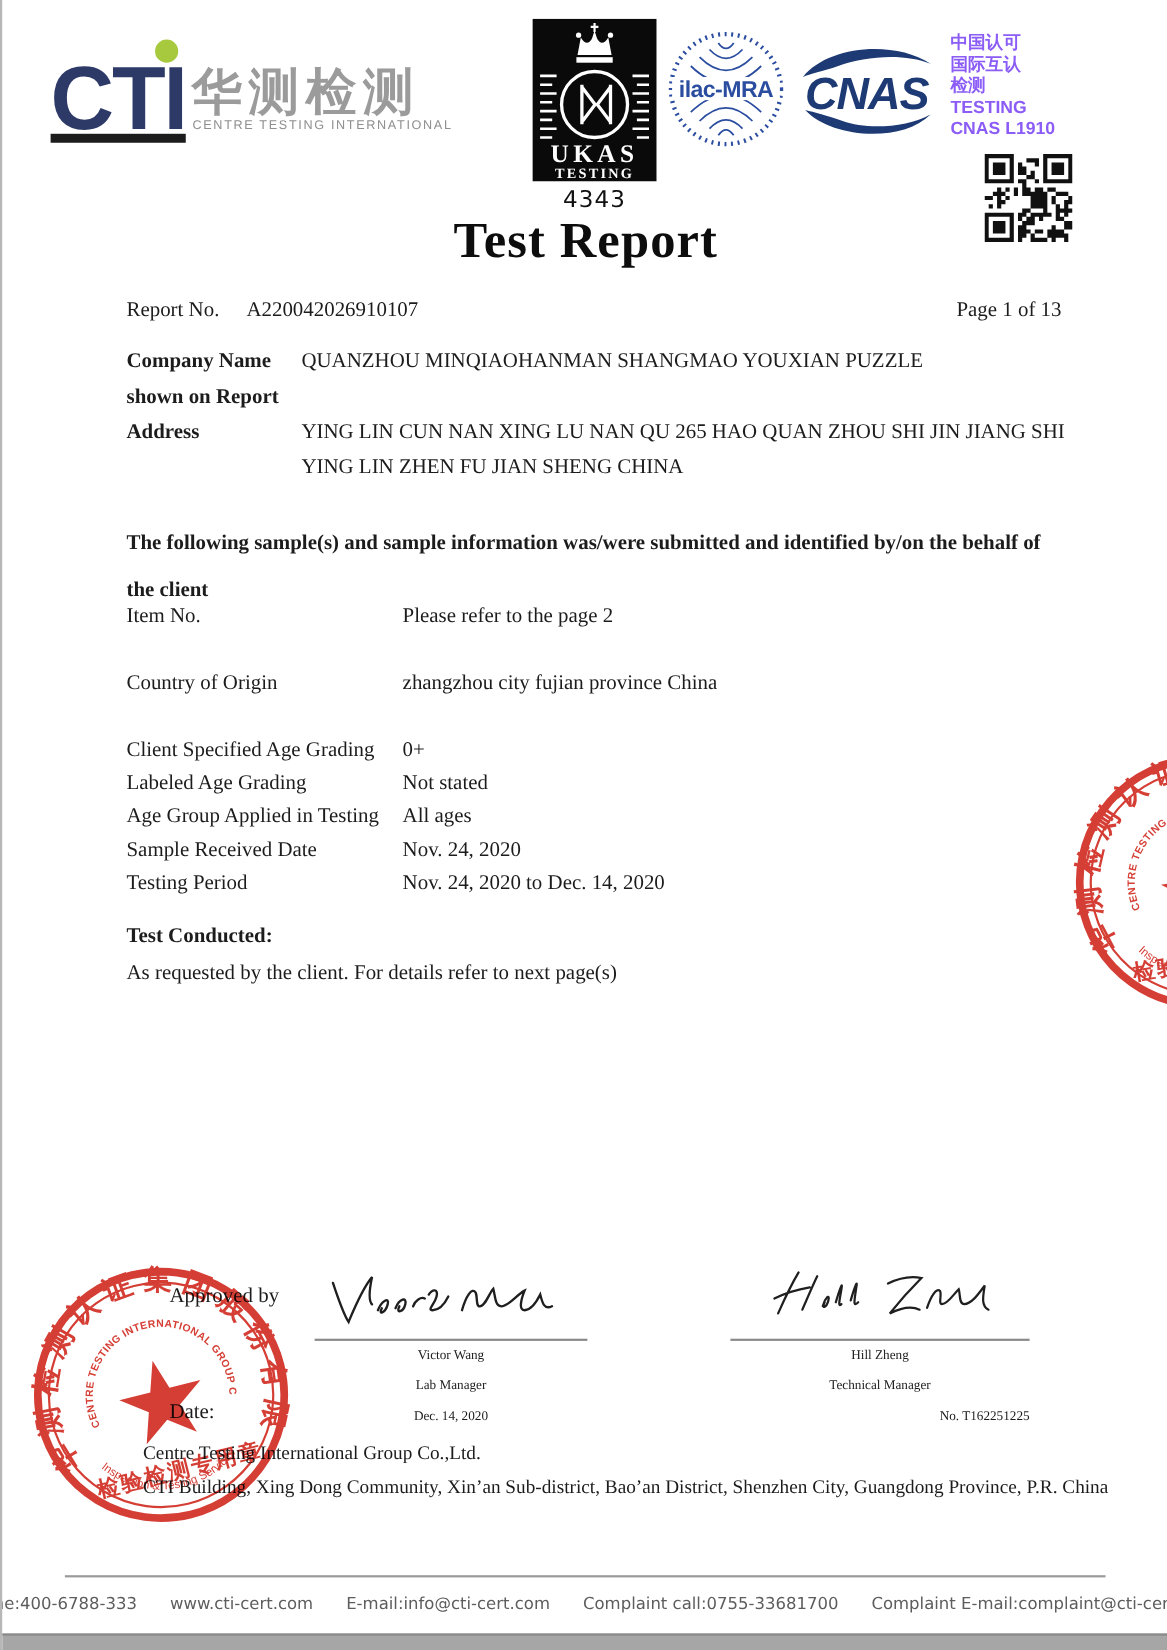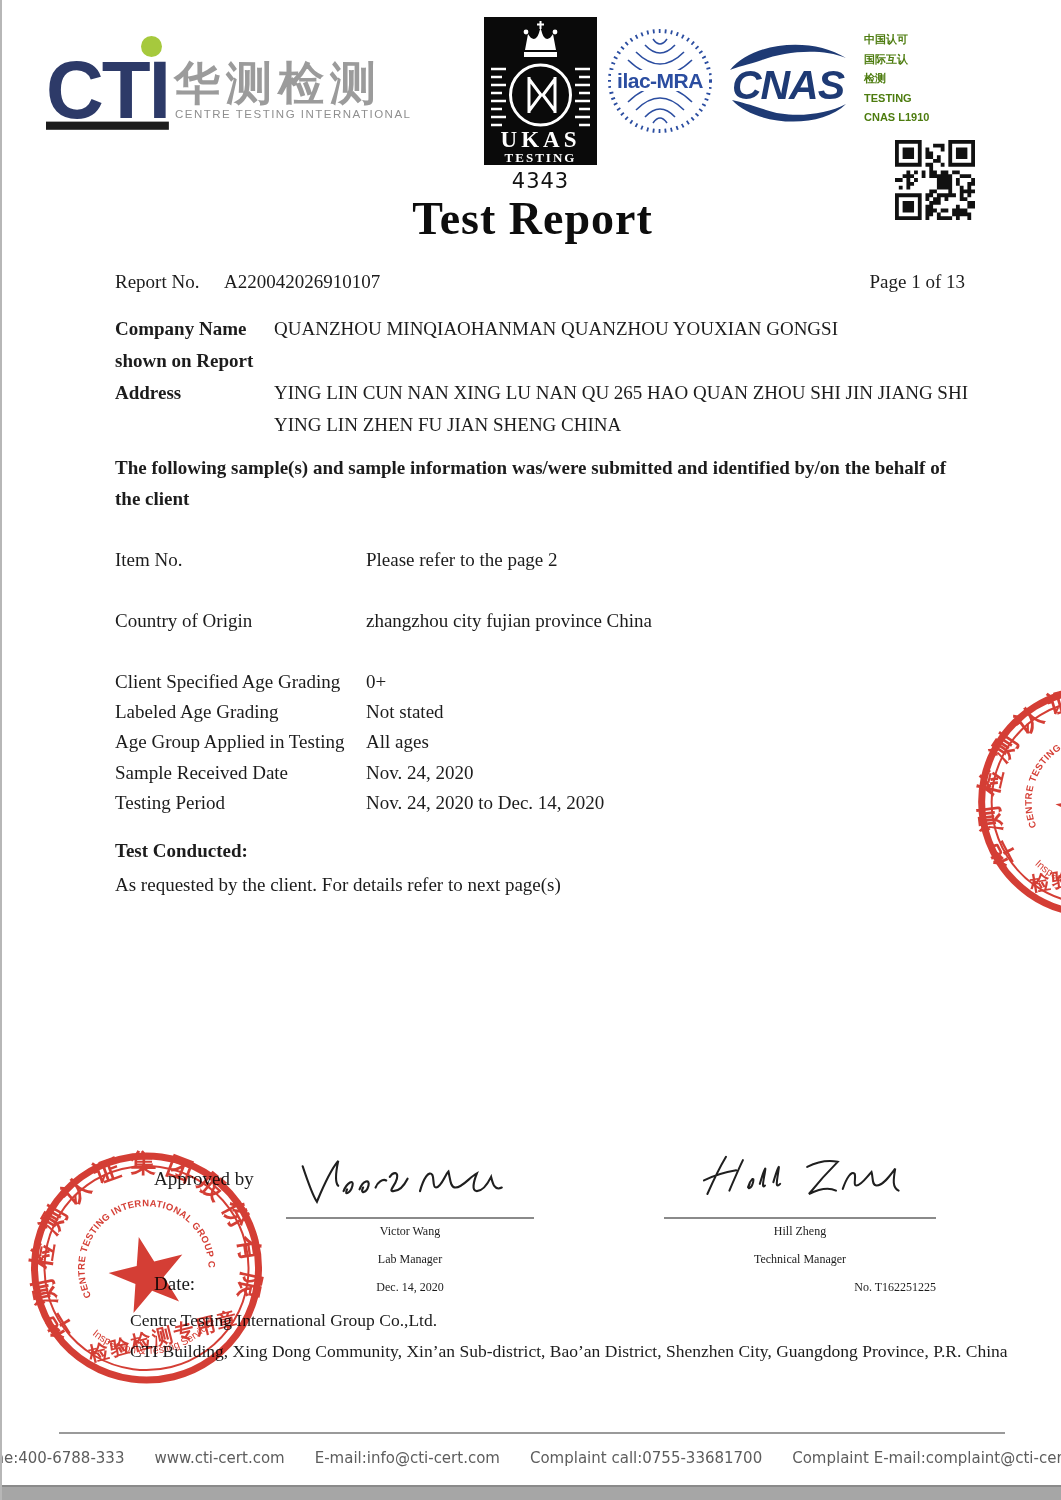--- a/index.html
+++ b/index.html
@@ -8,22 +8,22 @@
         border-left:2px solid #b7b7b7;box-sizing:border-box;}
   .abs{position:absolute;}
   
   .cti-word{font-family:"Liberation Sans","DejaVu Sans",sans-serif;font-weight:800;
             font-size:80px;line-height:1;color:#2d3a68;letter-spacing:-2px;transform:scaleY(1.02);}
   .cti-dot{width:21px;height:21px;border-radius:50%;background:#a6c93d;}
   .brand-cn{font-size:46px;line-height:1;color:#9b9b9b;letter-spacing:6px;
             font-family:"Liberation Sans","DejaVu Sans",sans-serif;font-weight:600;}
   .brand-sub{font-family:"Liberation Sans","DejaVu Sans",sans-serif;font-size:11.5px;
              color:#8f8f8f;letter-spacing:1.5px;}
-  .cn-accred{font-family:"Liberation Sans","DejaVu Sans",sans-serif;font-size:11px;
-             line-height:19.5px;color:#4d7c0f;font-weight:600;}
+  .cn-accred{font-family:"Liberation Sans","DejaVu Sans",sans-serif;font-size:16px;
+             line-height:19.5px;color:#8b5cf6;font-weight:600;}
   .ukas-num{font-family:"DejaVu Sans","Liberation Sans",sans-serif;font-size:21px;color:#111;
             text-align:center;letter-spacing:1px;}
   
   .title{font-size:46px;font-weight:bold;letter-spacing:1px;text-align:center;color:#0d0d0d;}
   .t19{font-size:19px;}
   .bold{font-weight:bold;}
   .lblcol{position:absolute;left:0;}
   .valcol{position:absolute;left:251px;white-space:nowrap;}
   .inforow{position:absolute;left:113px;font-size:19px;width:900px;height:24px;}
   .sig-name{font-size:12px;text-align:center;}
@@ -103,27 +103,27 @@
     <path id="qr-modules" fill="#111" fill-rule="evenodd" d="M10,1h1v1h-1zM11,1h1v1h-1zM12,1h1v1h-1zM8,2h1v1h-1zM12,2h1v1h-1zM8,3h1v1h-1zM9,3h1v1h-1zM8,4h1v1h-1zM9,4h1v1h-1zM11,4h1v1h-1zM10,5h1v1h-1zM11,5h1v1h-1zM8,6h1v1h-1zM9,6h1v1h-1zM12,6h1v1h-1zM9,7h1v1h-1zM3,8h1v1h-1zM5,8h1v1h-1zM7,8h1v1h-1zM9,8h1v1h-1zM10,8h1v1h-1zM12,8h1v1h-1zM13,8h1v1h-1zM15,8h1v1h-1zM16,8h1v1h-1zM2,9h1v1h-1zM3,9h1v1h-1zM4,9h1v1h-1zM7,9h1v1h-1zM9,9h1v1h-1zM10,9h1v1h-1zM11,9h1v1h-1zM12,9h1v1h-1zM13,9h1v1h-1zM14,9h1v1h-1zM17,9h1v1h-1zM18,9h1v1h-1zM19,9h1v1h-1zM0,10h1v1h-1zM1,10h1v1h-1zM3,10h1v1h-1zM5,10h1v1h-1zM11,10h1v1h-1zM12,10h1v1h-1zM13,10h1v1h-1zM14,10h1v1h-1zM16,10h1v1h-1zM20,10h1v1h-1zM3,11h1v1h-1zM4,11h1v1h-1zM11,11h1v1h-1zM12,11h1v1h-1zM13,11h1v1h-1zM14,11h1v1h-1zM16,11h1v1h-1zM19,11h1v1h-1zM20,11h1v1h-1zM1,12h1v1h-1zM3,12h1v1h-1zM11,12h1v1h-1zM12,12h1v1h-1zM13,12h1v1h-1zM14,12h1v1h-1zM17,12h1v1h-1zM19,12h1v1h-1zM9,13h1v1h-1zM10,13h1v1h-1zM14,13h1v1h-1zM17,13h1v1h-1zM18,13h1v1h-1zM19,13h1v1h-1zM20,13h1v1h-1zM8,14h1v1h-1zM9,14h1v1h-1zM11,14h1v1h-1zM12,14h1v1h-1zM13,14h1v1h-1zM14,14h1v1h-1zM15,14h1v1h-1zM17,14h1v1h-1zM19,14h1v1h-1zM8,15h1v1h-1zM10,15h1v1h-1zM11,15h1v1h-1zM13,15h1v1h-1zM17,15h1v1h-1zM18,15h1v1h-1zM9,16h1v1h-1zM10,16h1v1h-1zM11,16h1v1h-1zM19,16h1v1h-1zM20,16h1v1h-1zM8,17h1v1h-1zM9,17h1v1h-1zM16,17h1v1h-1zM19,17h1v1h-1zM20,17h1v1h-1zM8,18h1v1h-1zM9,18h1v1h-1zM10,18h1v1h-1zM12,18h1v1h-1zM13,18h1v1h-1zM15,18h1v1h-1zM16,18h1v1h-1zM17,18h1v1h-1zM18,18h1v1h-1zM8,19h1v1h-1zM9,19h1v1h-1zM11,19h1v1h-1zM15,19h1v1h-1zM16,19h1v1h-1zM17,19h1v1h-1zM18,19h1v1h-1zM19,19h1v1h-1zM8,20h1v1h-1zM11,20h1v1h-1zM12,20h1v1h-1zM13,20h1v1h-1zM14,20h1v1h-1zM16,20h1v1h-1zM19,20h1v1h-1zM0,0h7v7h-7z M1,1h5v5h-5z M2,2h3v3h-3zM14,0h7v7h-7z M15,1h5v5h-5z M16,2h3v3h-3zM0,14h7v7h-7z M1,15h5v5h-5z M2,16h3v3h-3z"></path>
   </svg>
 
   <div class="abs title" style="left:0;top:192px;width:1061px;">Test Report</div>
 
   <div class="abs t19" style="left:113px;top:271px;">Report No.</div>
   <div class="abs t19" style="left:222px;top:271px;">A220042026910107</div>
   <div class="abs t19" style="right:96px;top:271px;margin-left:22px;">Page 1 of 13</div>
 
   <div class="abs t19 bold" style="left:113px;top:318px;">Company Name</div>
-  <div class="abs t19" style="left:272px;top:318px;">QUANZHOU MINQIAOHANMAN QUANZHOU YOUXIAN GONGSI</div>
+  <div class="abs t19" style="left:272px;top:318px;">QUANZHOU MINQIAOHANMAN SHANGMAO YOUXIAN PUZZLE</div>
   <div class="abs t19 bold" style="left:113px;top:350px;">shown on Report</div>
   <div class="abs t19 bold" style="left:113px;top:382px;">Address</div>
   <div class="abs t19" style="left:272px;top:382px;">YING LIN CUN NAN XING LU NAN QU 265 HAO QUAN ZHOU SHI JIN JIANG SHI</div>
   <div class="abs t19" style="left:272px;top:414px;">YING LIN ZHEN FU JIAN SHENG CHINA</div>
 
-  <div class="abs t19 bold" style="left:113px;top:452px;width:845px;line-height:31px;">The following sample(s) and sample information was/were submitted and identified by/on the behalf of the client</div>
+  <div class="abs t19 bold" style="left:113px;top:472px;width:845px;line-height:43px;">The following sample(s) and sample information was/were submitted and identified by/on the behalf of the client</div>
 
   <div class="inforow" style="top:549px;">
     <span class="lblcol">Item No.</span>
     <span class="valcol">Please refer to the page 2</span>
   </div>
   <div class="inforow" style="top:610px;">
     <span class="lblcol">Country of Origin</span>
     <span class="valcol">zhangzhou city fujian province China</span>
   </div>
   <div class="inforow" style="top:671px;">

